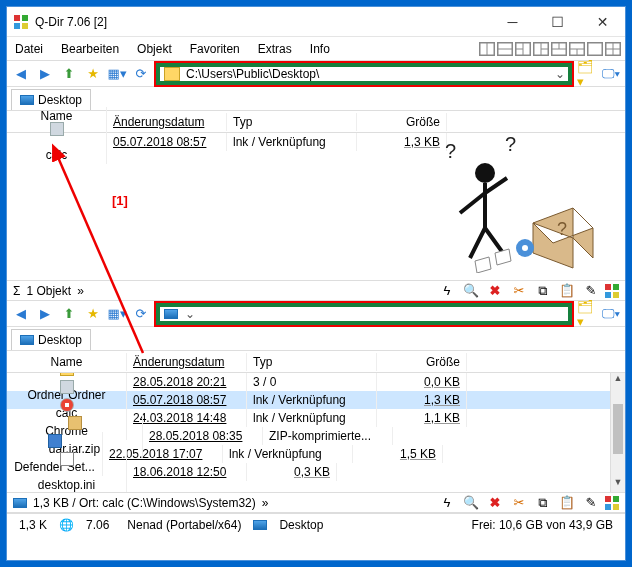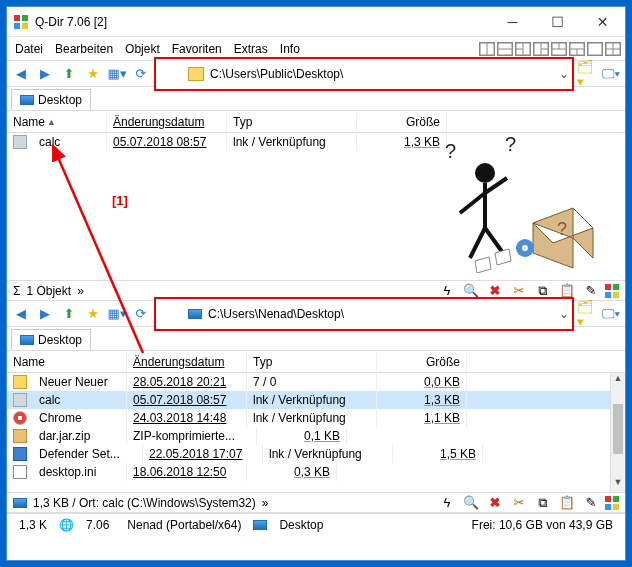--- a/index.html
+++ b/index.html
@@ -3,37 +3,37 @@
 <meta charset="utf-8">
 <style>
 * { box-sizing: border-box; margin: 0; padding: 0; font-family: "Segoe UI", Tahoma, sans-serif; }
 body { background: #0066cc; padding: 6px; width: 632px; height: 567px; }
 .window { background: #fff; border: 1px solid #4a90d9; width: 620px; height: 555px; display: flex; flex-direction: column; font-size: 12px; color: #000; }
 .titlebar { height: 30px; display: flex; align-items: center; background: #fff; border-bottom: 1px solid #e5e5e5; }
 .titlebar .icon { width: 16px; height: 16px; margin: 0 6px; }
 .titlebar .title { flex: 1; font-size: 12px; }
 .winbtns { display: flex; }
 .winbtn { width: 45px; height: 28px; display: flex; align-items: center; justify-content: center; font-size: 14px; color: #333; cursor: default; }
-.menubar { display: flex; align-items: center; padding: 2px 4px; gap: 4px; font-size: 12px; border-bottom: 1px solid #ddd; height: 24px; }
+.menubar { display: flex; align-items: center; padding: 2px 4px; gap: 10px; font-size: 12px; border-bottom: 1px solid #ddd; height: 24px; }
 .menubar .menuitem { padding: 2px 4px; cursor: default; }
 .layoutbtns { display: flex; margin-left: auto; gap: 2px; }
 .layoutbtn { width: 16px; height: 14px; border: 1px solid #888; display: inline-block; cursor: default; }
 .navbar { display: flex; align-items: center; padding: 2px 4px; gap: 4px; height: 26px; border-bottom: 1px solid #ddd; }
 .tbtn { width: 20px; height: 20px; display: flex; align-items: center; justify-content: center; font-size: 13px; cursor: default; }
-.addr-wrap { flex: 1; display: flex; align-items: center; border: 1px solid #15803d; height: 32px; background: #fff; position: relative; padding-left: 28px; }
+.addr-wrap { flex: 1; display: flex; align-items: center; border: 5px solid #15803d; height: 24px; background: #fff; position: relative; }
 .addr-wrap.hi { outline: 2px solid #e00; outline-offset: -1px; }
 .addr-folder { width: 16px; height: 14px; background: #ffd766; border: 1px solid #c9a227; margin: 0 4px; }
 .addr-text { flex: 1; font-size: 12px; padding: 1px 2px; }
 .addr-dd { width: 16px; text-align: center; color: #555; cursor: default; }
 .pathtabs { display: flex; padding: 2px 4px 0; border-bottom: 1px solid #ddd; height: 24px; }
 .pathtab { border: 1px solid #ccc; border-bottom: none; padding: 2px 8px; font-size: 12px; display: flex; align-items: center; gap: 4px; background: #fff; cursor: default; }
 .desk-ic { width: 14px; height: 10px; background: linear-gradient(#4fa3e8,#1c6fb8); border: 1px solid #1c6fb8; }
 .listhdr { display: flex; border-bottom: 1px solid #ddd; font-size: 12px; height: 22px; align-items: center; }
 .col { padding: 2px 6px; border-right: 1px solid #eee; }
-.c-name { width: 100px; display: flex; align-items: center; gap: 2px; }
+.c-name { width: 100px; display: flex; align-items: center; gap: 2px; flex-direction: column; }
 .c-mod { width: 120px; text-decoration: underline; }
 .c-type { width: 130px; }
 .c-size { width: 90px; text-align: right; }
 .pane1-body { position: relative; height: 148px; border-bottom: 1px solid #ddd; }
 .row { display: flex; align-items: center; height: 18px; font-size: 12px; }
 .row .c-name { display: flex; align-items: center; gap: 12px; }
 .fic { width: 14px; height: 14px; display: inline-block; }
 .fic.folder { background: #ffd766; border: 1px solid #c9a227; }
 .fic.calc { background: #d0d8e0; border: 1px solid #9aa; }
 .fic.chrome { background: radial-gradient(#fff 30%, #ea4335 0); border-radius: 50%; border: 1px solid #aaa; }
@@ -216,21 +216,20 @@
 
   <div class="navbar">
     <span class="tbtn" style="color:#2a7ad2">◀</span>
     <span class="tbtn" style="color:#2a7ad2">▶</span>
     <span class="tbtn" style="color:#3a9a3a">⬆</span>
     <span class="tbtn" style="color:#e6b800">★</span>
     <span class="tbtn" style="color:#2a7ad2">▦▾</span>
     <span class="tbtn" style="color:#2a7ad2">⟳</span>
     <div class="addr-wrap hi">
       <span class="desk-ic" style="margin:0 4px"></span>
-      <span class="addr-text">C:\Users\Nenad\Desktop\</span>
       <span class="addr-dd">⌄</span>
     </div>
     <span class="tbtn" style="color:#e6b800">🗂▾</span>
     <span class="tbtn" style="color:#2a7ad2">🖵▾</span>
   </div>
 
   <div class="pathtabs">
     <div class="pathtab">
       <span class="desk-ic"></span>
       <span>Desktop</span>
@@ -242,24 +241,24 @@
     <div class="col c-mod">Änderungsdatum</div>
     <div class="col c-type">Typ</div>
     <div class="col c-size">Größe</div>
   </div>
 
   <div class="pane2-body">
     <div id="pane2rows">
         <div class="row">
           <div class="col c-name" style="width:120px">
             <span class="fic folder"></span>
-            <span>Neuer Neuer</span>
+            <span>Ordner Ordner</span>
           </div>
           <div class="col c-mod">28.05.2018 20:21</div>
-          <div class="col c-type">7 / 0</div>
+          <div class="col c-type">3 / 0</div>
           <div class="col c-size"><span class="size-ul">0,0 KB</span></div>
         </div>
         <div class="row sel">
           <div class="col c-name" style="width:120px">
             <span class="fic calc"></span>
             <span>calc</span>
           </div>
           <div class="col c-mod">05.07.2018 08:57</div>
           <div class="col c-type">lnk / Verknüpfung</div>
           <div class="col c-size"><span class="size-ul">1,3 KB</span></div>
@@ -267,29 +266,29 @@
         <div class="row">
           <div class="col c-name" style="width:120px">
             <span class="fic chrome"></span>
             <span>Chrome</span>
           </div>
           <div class="col c-mod">24.03.2018 14:48</div>
           <div class="col c-type">lnk / Verknüpfung</div>
           <div class="col c-size"><span class="size-ul">1,1 KB</span></div>
         </div>
         <div class="row">
-          <div class="col c-name" style="width:120px">
+          <div class="col c-name" style="width:136px">
             <span class="fic zip"></span>
             <span>dar.jar.zip</span>
           </div>
+          <div class="col c-mod">28.05.2018 08:35</div>
           <div class="col c-type">ZIP-komprimierte...</div>
-          <div class="col c-size"><span class="size-ul">0,1 KB</span></div>
-        </div>
-        <div class="row">
-          <div class="col c-name" style="width:136px">
+        </div>
+        <div class="row">
+          <div class="col c-name" style="width:96px">
             <span class="fic def"></span>
             <span>Defender Set...</span>
           </div>
           <div class="col c-mod">22.05.2018 17:07</div>
           <div class="col c-type">lnk / Verknüpfung</div>
           <div class="col c-size"><span class="size-ul">1,5 KB</span></div>
         </div>
         <div class="row">
           <div class="col c-name" style="width:120px">
             <span class="fic ini"></span>

